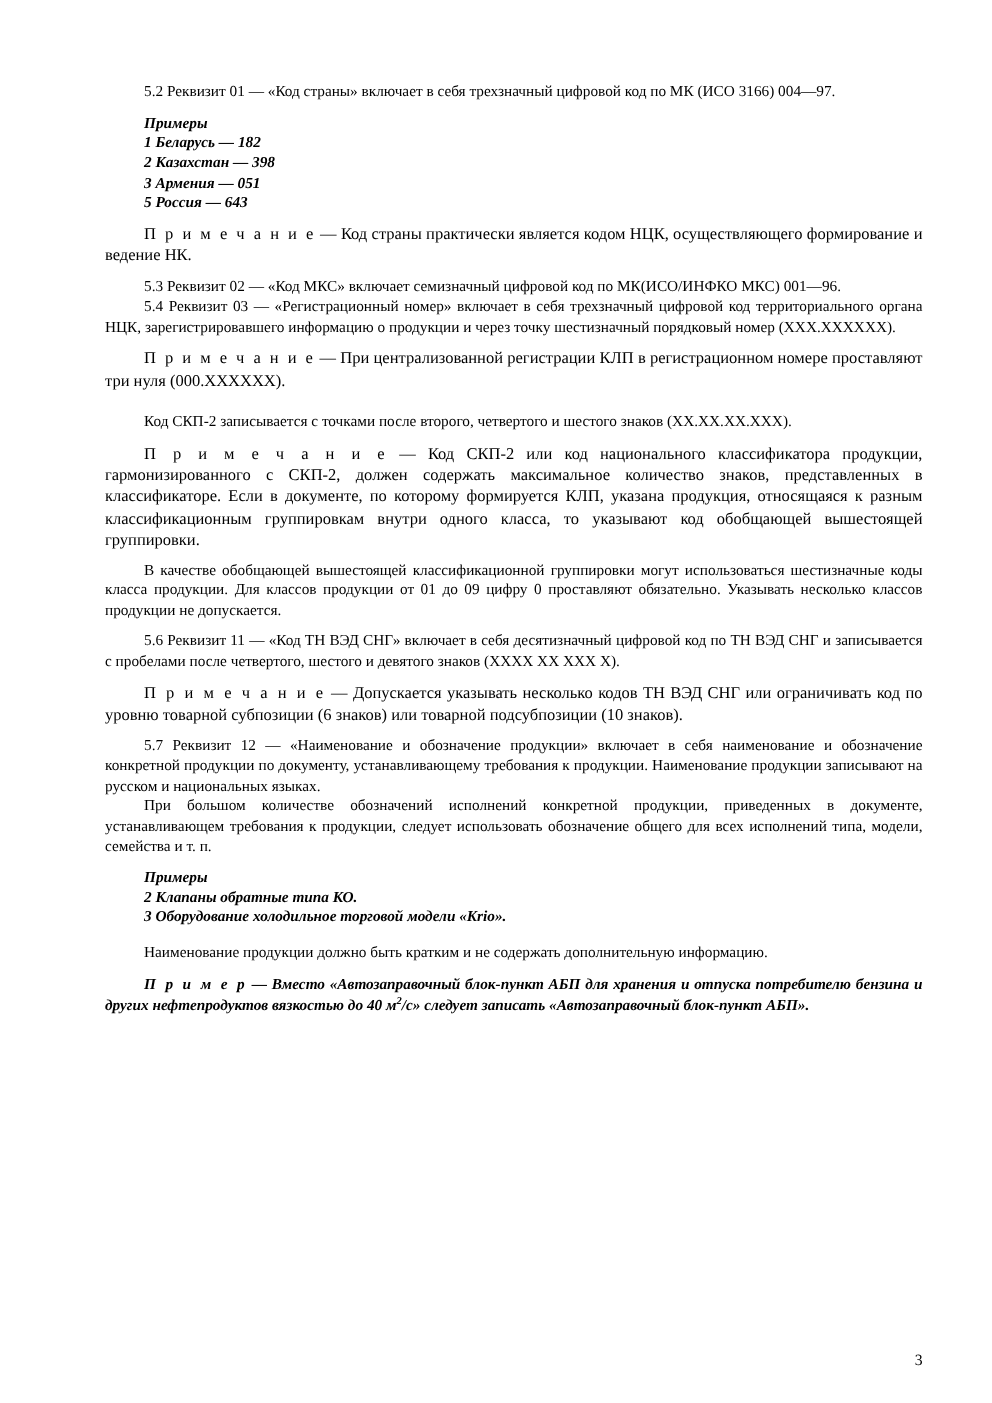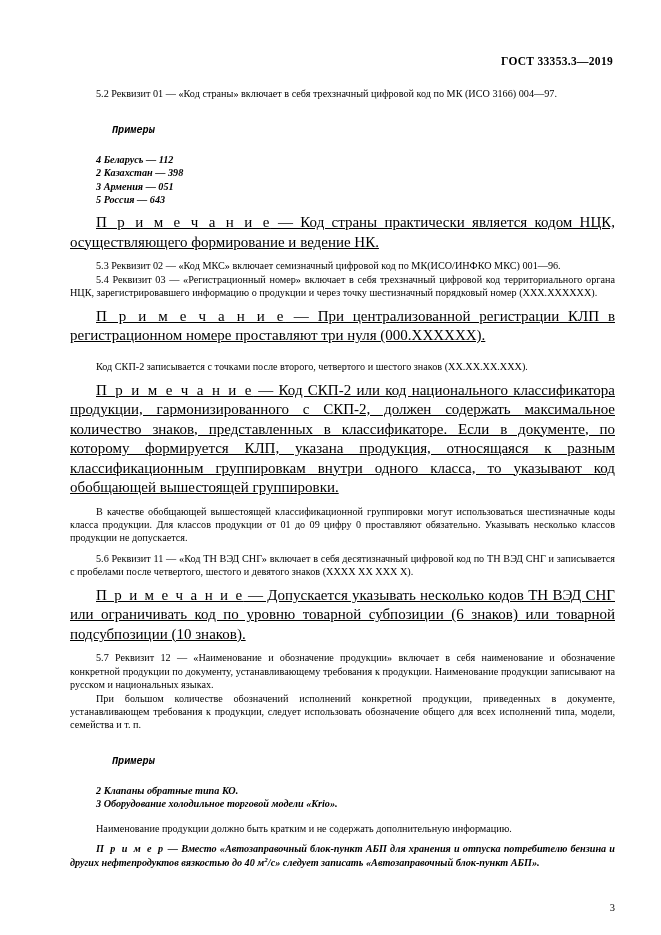--- a/index.html
+++ b/index.html
@@ -43,39 +43,37 @@
   .gap {
     height: 7px;
   }
   .gap-sm {
     height: 4px;
   }
   .examples-title {
     font-style: italic;
     font-weight: bold;
     text-indent: 26px;
-    margin: 16px;
+    margin: 0;
     font-size: 10.2px;
-    font-family: Liberation Mono, monospace;
   }
   .example-line {
     font-style: italic;
     font-weight: bold;
     text-indent: 26px;
     margin: 0;
     font-size: 10.2px;
     line-height: 1.30;
   }
   .note {
     text-indent: 26px;
     margin: 0;
-    font-size: 15px;
+    font-size: 11px;
     line-height: 1.30;
     text-align: justify;
-    text-decoration: underline;
   }
   .note .lbl {
     letter-spacing: 1.6px;
   }
   .example-block {
     font-style: italic;
     font-weight: bold;
     text-indent: 26px;
     font-size: 10.2px;
     line-height: 1.30;
@@ -96,29 +94,28 @@
   sup {
     font-size: 7px;
     vertical-align: super;
   }
 </style>
 </head>
 <body>
 
 <div class="page">
 
-  <div class="header">ГОСТ 33353.3—2019</div>
 
   <div class="content">
 
     <p>5.2 Реквизит 01 — «Код страны» включает в себя трехзначный цифровой код по МК (ИСО 3166) 004—97.</p>
     <div class="gap"></div>
 
     <p class="examples-title">Примеры</p>
-    <p class="example-line">4  Беларусь — 112</p>
+    <p class="example-line">1  Беларусь — 182</p>
     <p class="example-line">2  Казахстан — 398</p>
     <p class="example-line">3  Армения — 051</p>
     <p class="example-line">5  Россия — 643</p>
     <div class="gap"></div>
 
     <p class="note"><span class="lbl">П р и м е ч а н и е</span><span> — Код страны практически является кодом НЦК, осуществляющего формирование и ведение НК.</span></p>
     <div class="gap"></div>
 
     <p>5.3 Реквизит  02  —  «Код  МКС»  включает  семизначный  цифровой  код  по  МК(ИСО/ИНФКО МКС) 001—96.</p>
     <p>5.4 Реквизит 03 — «Регистрационный номер» включает в себя трехзначный цифровой код территориального органа НЦК, зарегистрировавшего информацию о продукции и через точку шестизначный порядковый номер (ХХХ.ХХХХХХ).</p>

